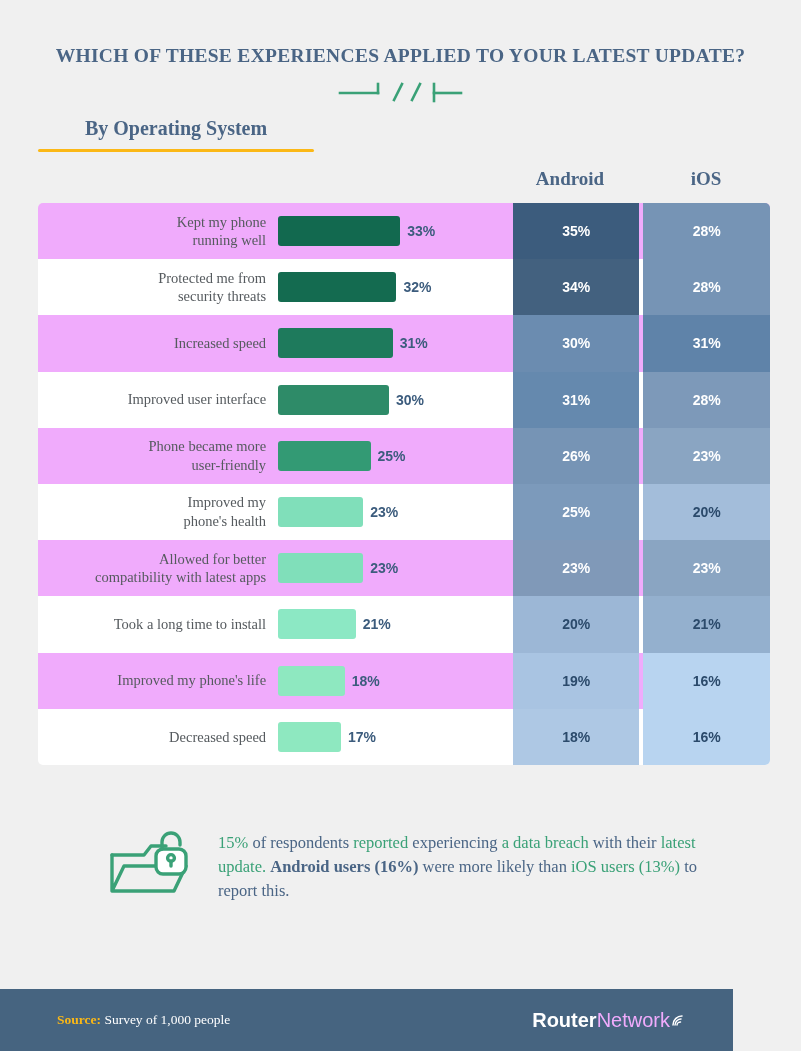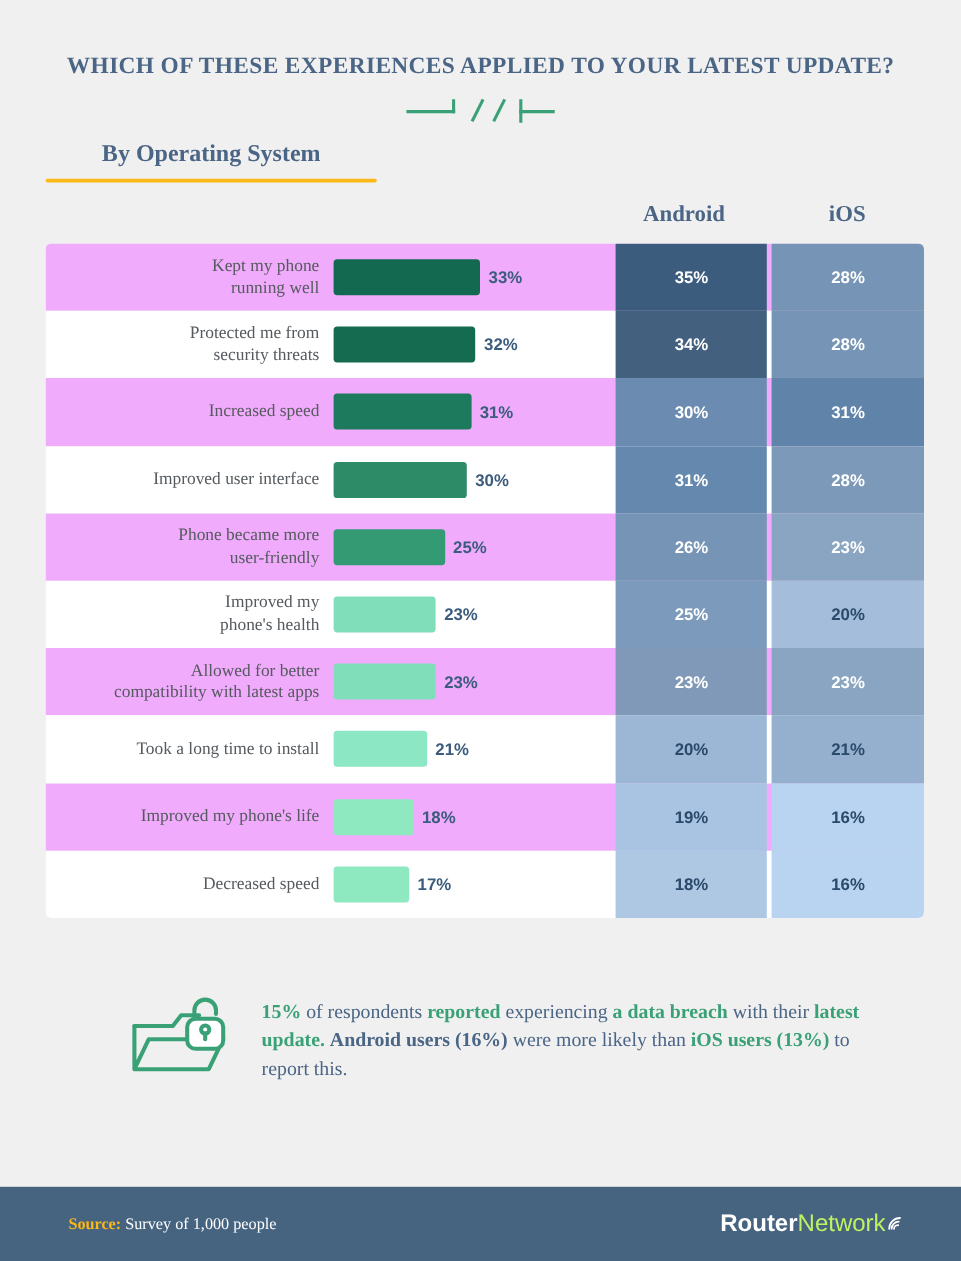--- a/index.html
+++ b/index.html
@@ -141,28 +141,28 @@
     padding-left: 42px;
   }
   .callout-icon { width: 96px; flex: none; }
   .callout-text {
     margin-left: 18px;
     color: #4a6585;
     font-size: 16.5px;
     line-height: 1.47;
     font-family: "Liberation Serif", serif;
   }
-  .g { color: #3aa177; font-weight: bold; }
+  .g { color: #3aa177; font-weight: normal; }
   .b { color: #4a6585; font-weight: bold; }
 
   
   .footer {
     position: absolute;
     left: 0; bottom: 0;
-    width: 801px;
+    width: 733px;
     height: 62px;
     background: #466480;
     display: flex;
     align-items: center;
     justify-content: space-between;
     padding: 0 48px 0 57px;
   }
   .source {
     color: #ffffff;
     font-size: 13.5px;
@@ -170,21 +170,21 @@
   }
   .source b { color: #fbb816; }
   .logo {
     color: #ffffff;
     font-size: 20px;
     font-family: "Liberation Sans", sans-serif;
     display: flex;
     align-items: flex-end;
   }
   .logo .l1 { font-weight: bold; }
-  .logo .l2 { font-weight: normal; color: #bef264; }
+  .logo .l2 { font-weight: normal; color: #f0abfc; }
 </style>
 </head>
 <body>
 
 <div class="title">WHICH OF THESE EXPERIENCES APPLIED TO YOUR LATEST UPDATE?</div>
 
 <div class="divider">
   <svg width="125" height="22" viewBox="0 0 125 22">
     <g stroke="#3aa177" stroke-width="2.6" fill="none" stroke-linecap="square">
       <path d="M2 12 H40"></path>

